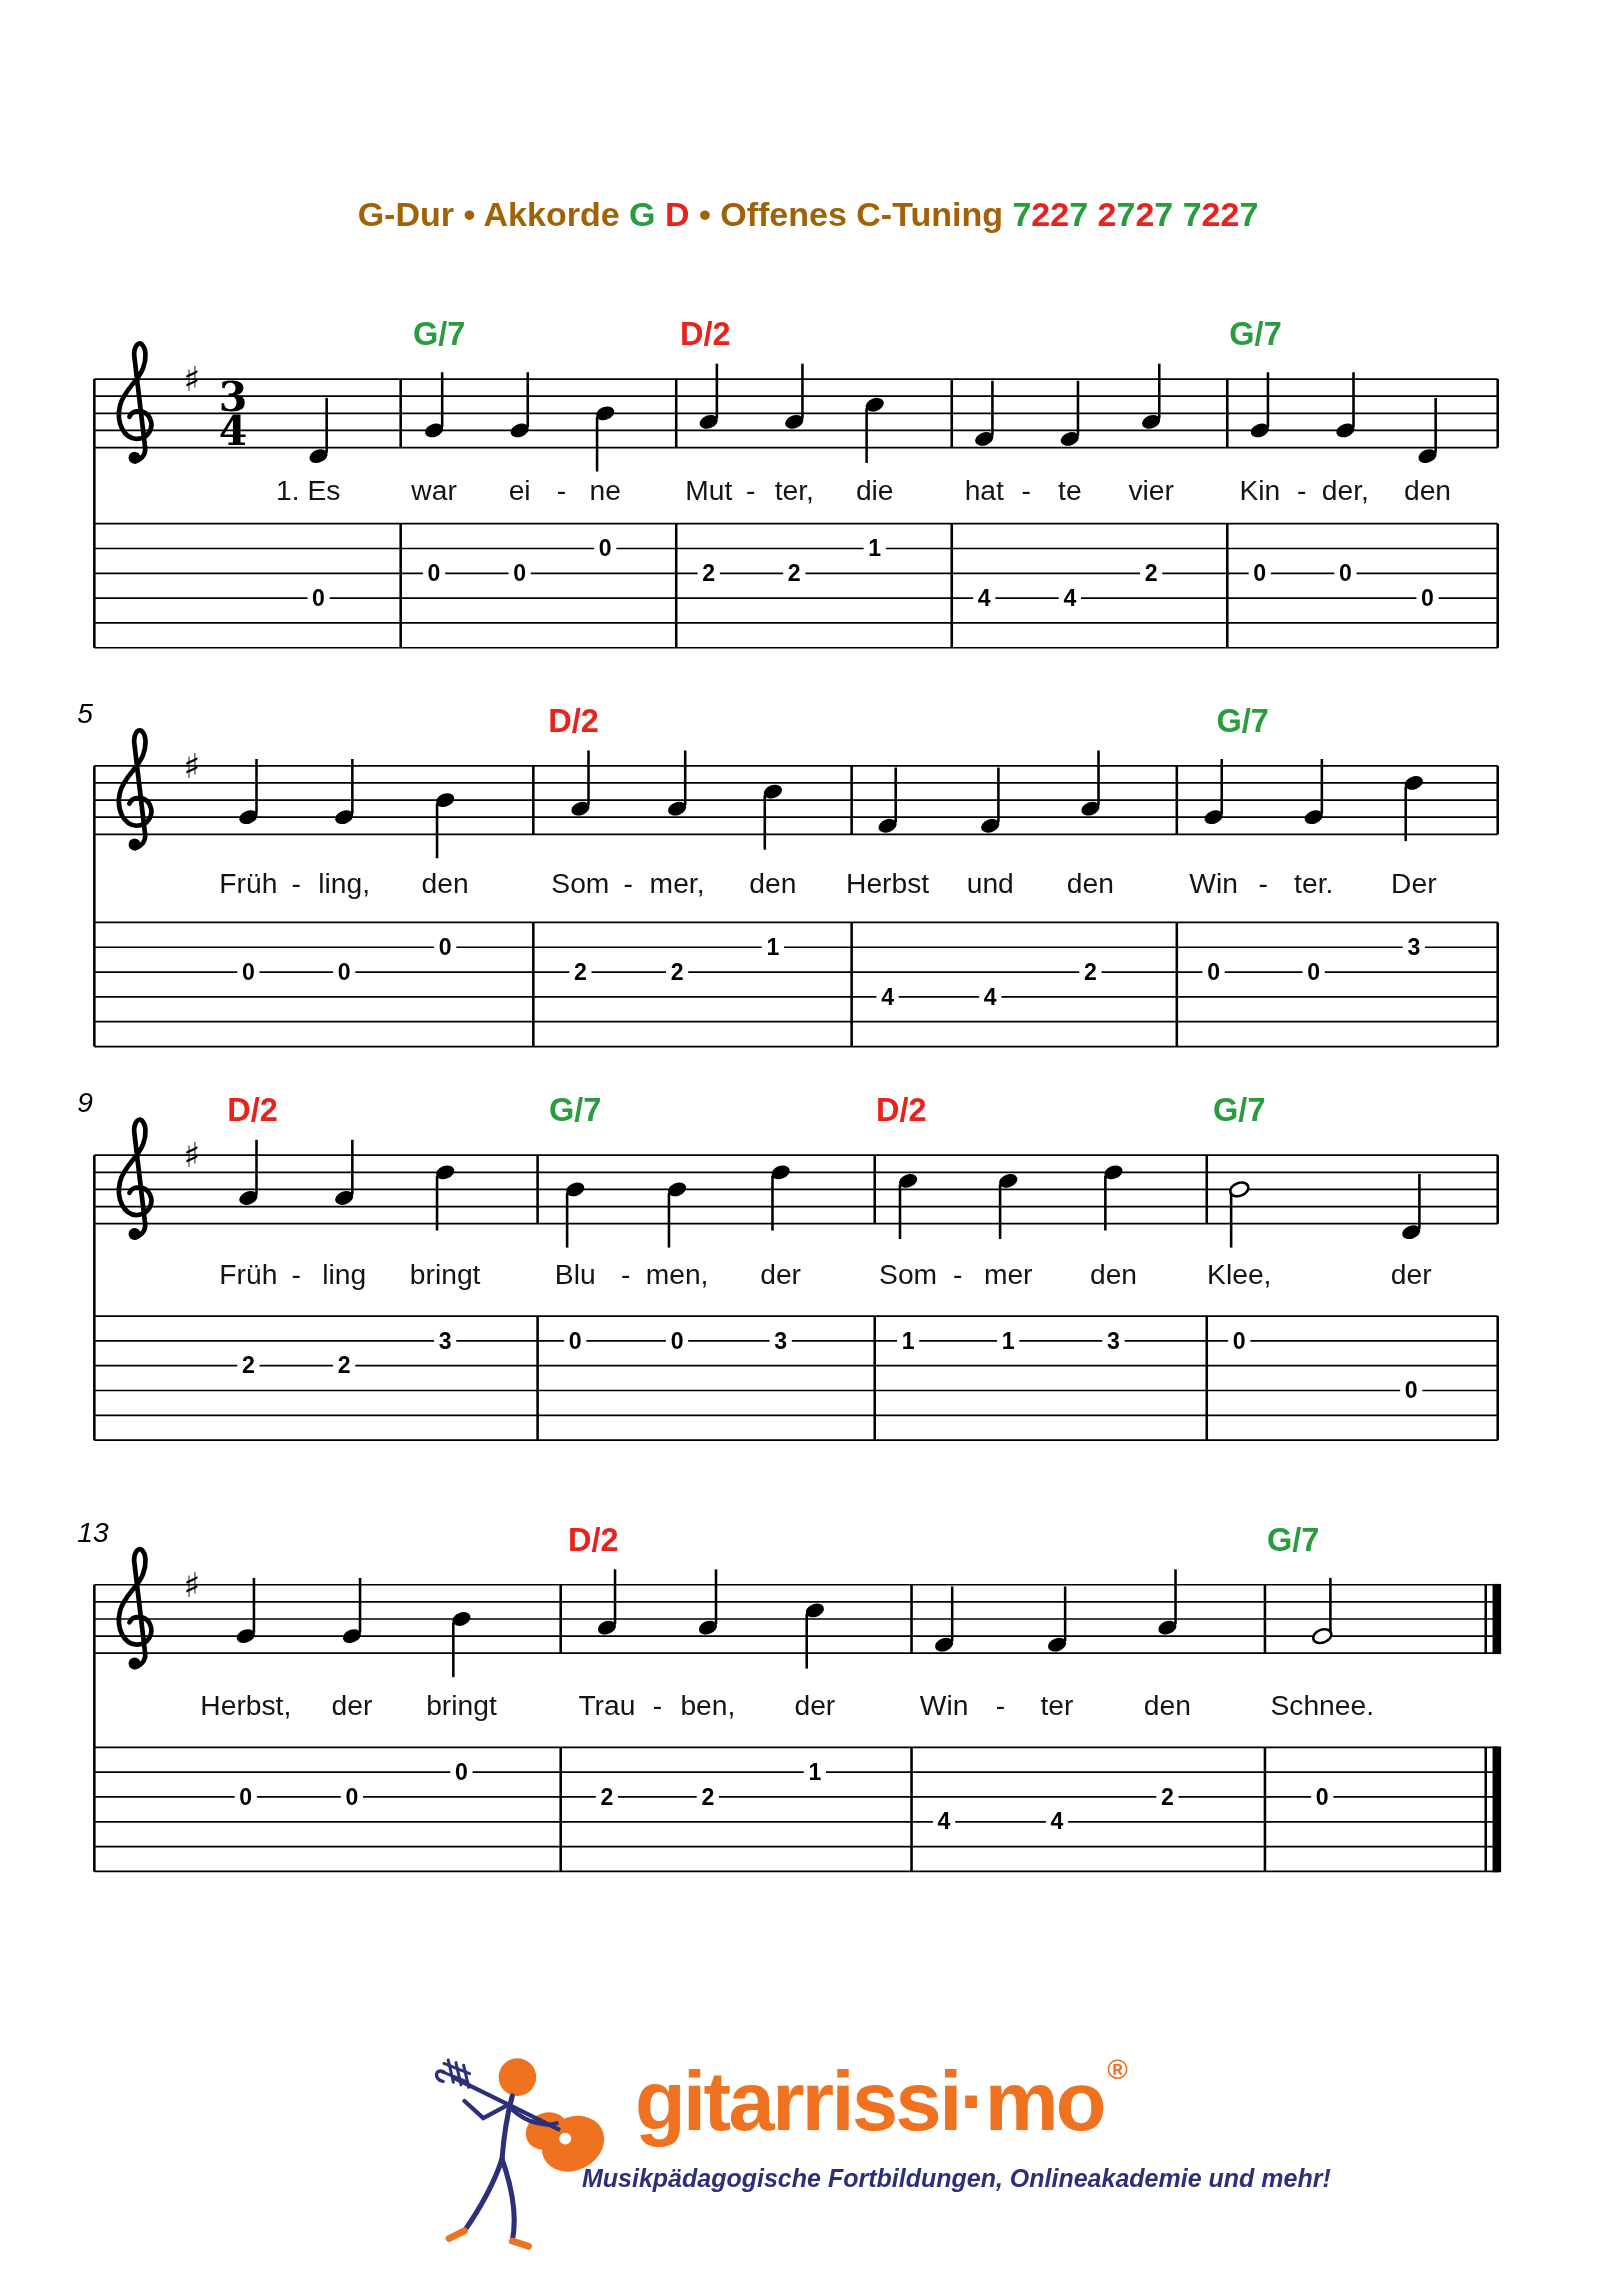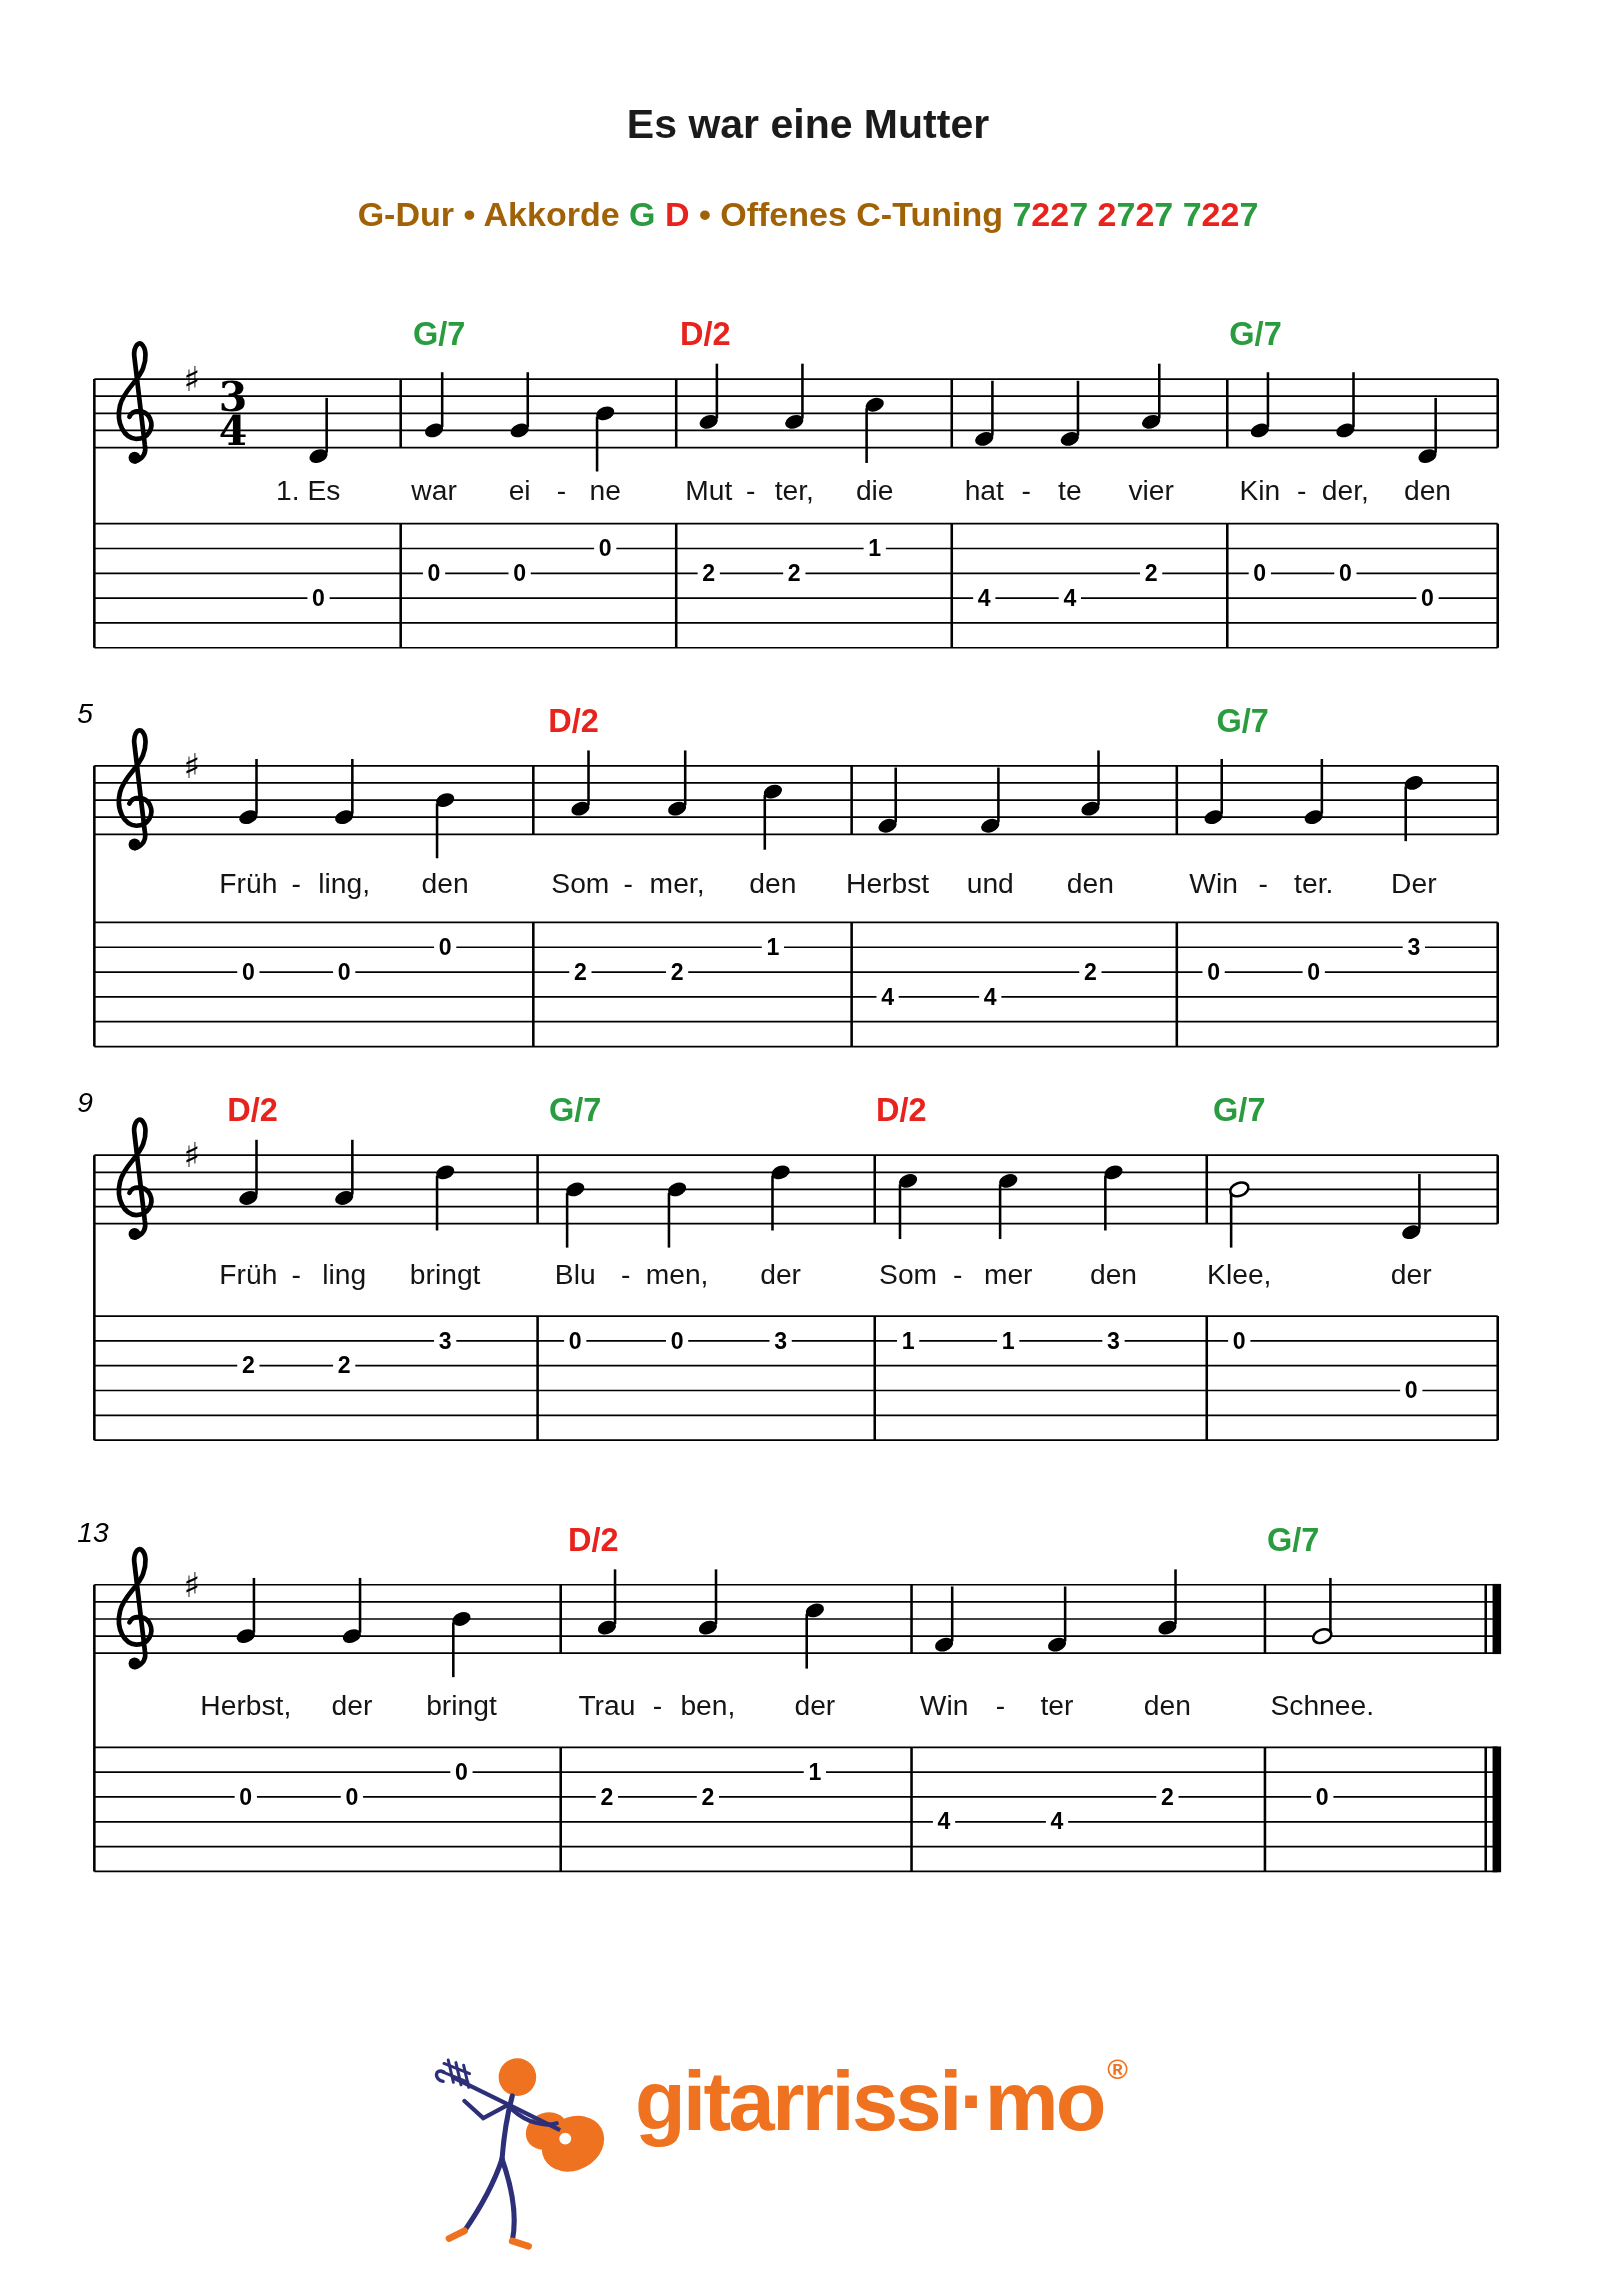--- a/index.html
+++ b/index.html
@@ -31,21 +31,20 @@
   .logo-text sup{font-size:28px;vertical-align:51px;letter-spacing:0;margin-left:3.4px;}
   .tag{position:absolute;left:582px;font-style:italic;font-weight:700;font-size:25px;
        color:var(--navy);white-space:nowrap;}
   .tag1{top:2164px}.tag2{top:2198px}
   .url{text-decoration:underline;text-underline-offset:5.1px;}
 </style>
 </head>
 <body>
 
 <div class="page">
-  <div class="title">Es war eine Mutter</div>
   <div class="subtitle"><span class="c-k">G-Dur</span><span class="c-k"> • Akkorde </span><span class="c-g">G</span><span class="c-k"> </span><span class="c-r">D</span><span class="c-k"> • Offenes C-Tuning </span><span class="c-g">7</span><span class="c-r">22</span><span class="c-g">7</span><span class="c-k">  </span><span class="c-r">2</span><span class="c-g">7</span><span class="c-r">2</span><span class="c-g">7</span><span class="c-k">  </span><span class="c-g">7</span><span class="c-r">22</span><span class="c-g">7</span></div>
 
   <svg id="notation-svg" width="1616" height="1951" viewBox="0 0 1888 2280">
       <g>
         <line x1="110" y1="443" x2="1750" y2="443" class="sline"></line>
         <line x1="110" y1="463" x2="1750" y2="463" class="sline"></line>
         <line x1="110" y1="483" x2="1750" y2="483" class="sline"></line>
         <line x1="110" y1="503" x2="1750" y2="503" class="sline"></line>
         <line x1="110" y1="523" x2="1750" y2="523" class="sline"></line>
         <line x1="110" y1="612" x2="1750" y2="612" class="sline"></line>
@@ -510,14 +509,15 @@
     <path class="nv" d="M94 64 C 88 86 84 112 82 138" stroke-width="6"></path>
     <path class="nv" d="M90 74 L 60 90 L 38 70" stroke-width="5"></path>
     <path class="nv" d="M94 80 C 112 96 132 100 146 96" stroke-width="5"></path>
     <path class="nv" d="M82 138 C 72 168 56 196 38 222" stroke-width="6"></path>
     <path class="nv" d="M82 138 C 94 172 100 204 94 234" stroke-width="6"></path>
     <line x1="38" y1="222" x2="20" y2="231" stroke="var(--orange)" stroke-width="8" stroke-linecap="round"></line>
     <line x1="94" y1="234" x2="113" y2="240" stroke="var(--orange)" stroke-width="8" stroke-linecap="round"></line>
   </svg>
 
   <div class="logo-text"><span>gitarrissi·mo</span><sup>®</sup></div>
+  <div class="tag tag1">Musikpädagogische Fortbildungen, Onlineakademie und mehr!</div>
 </div>
 
 
 </body></html>

